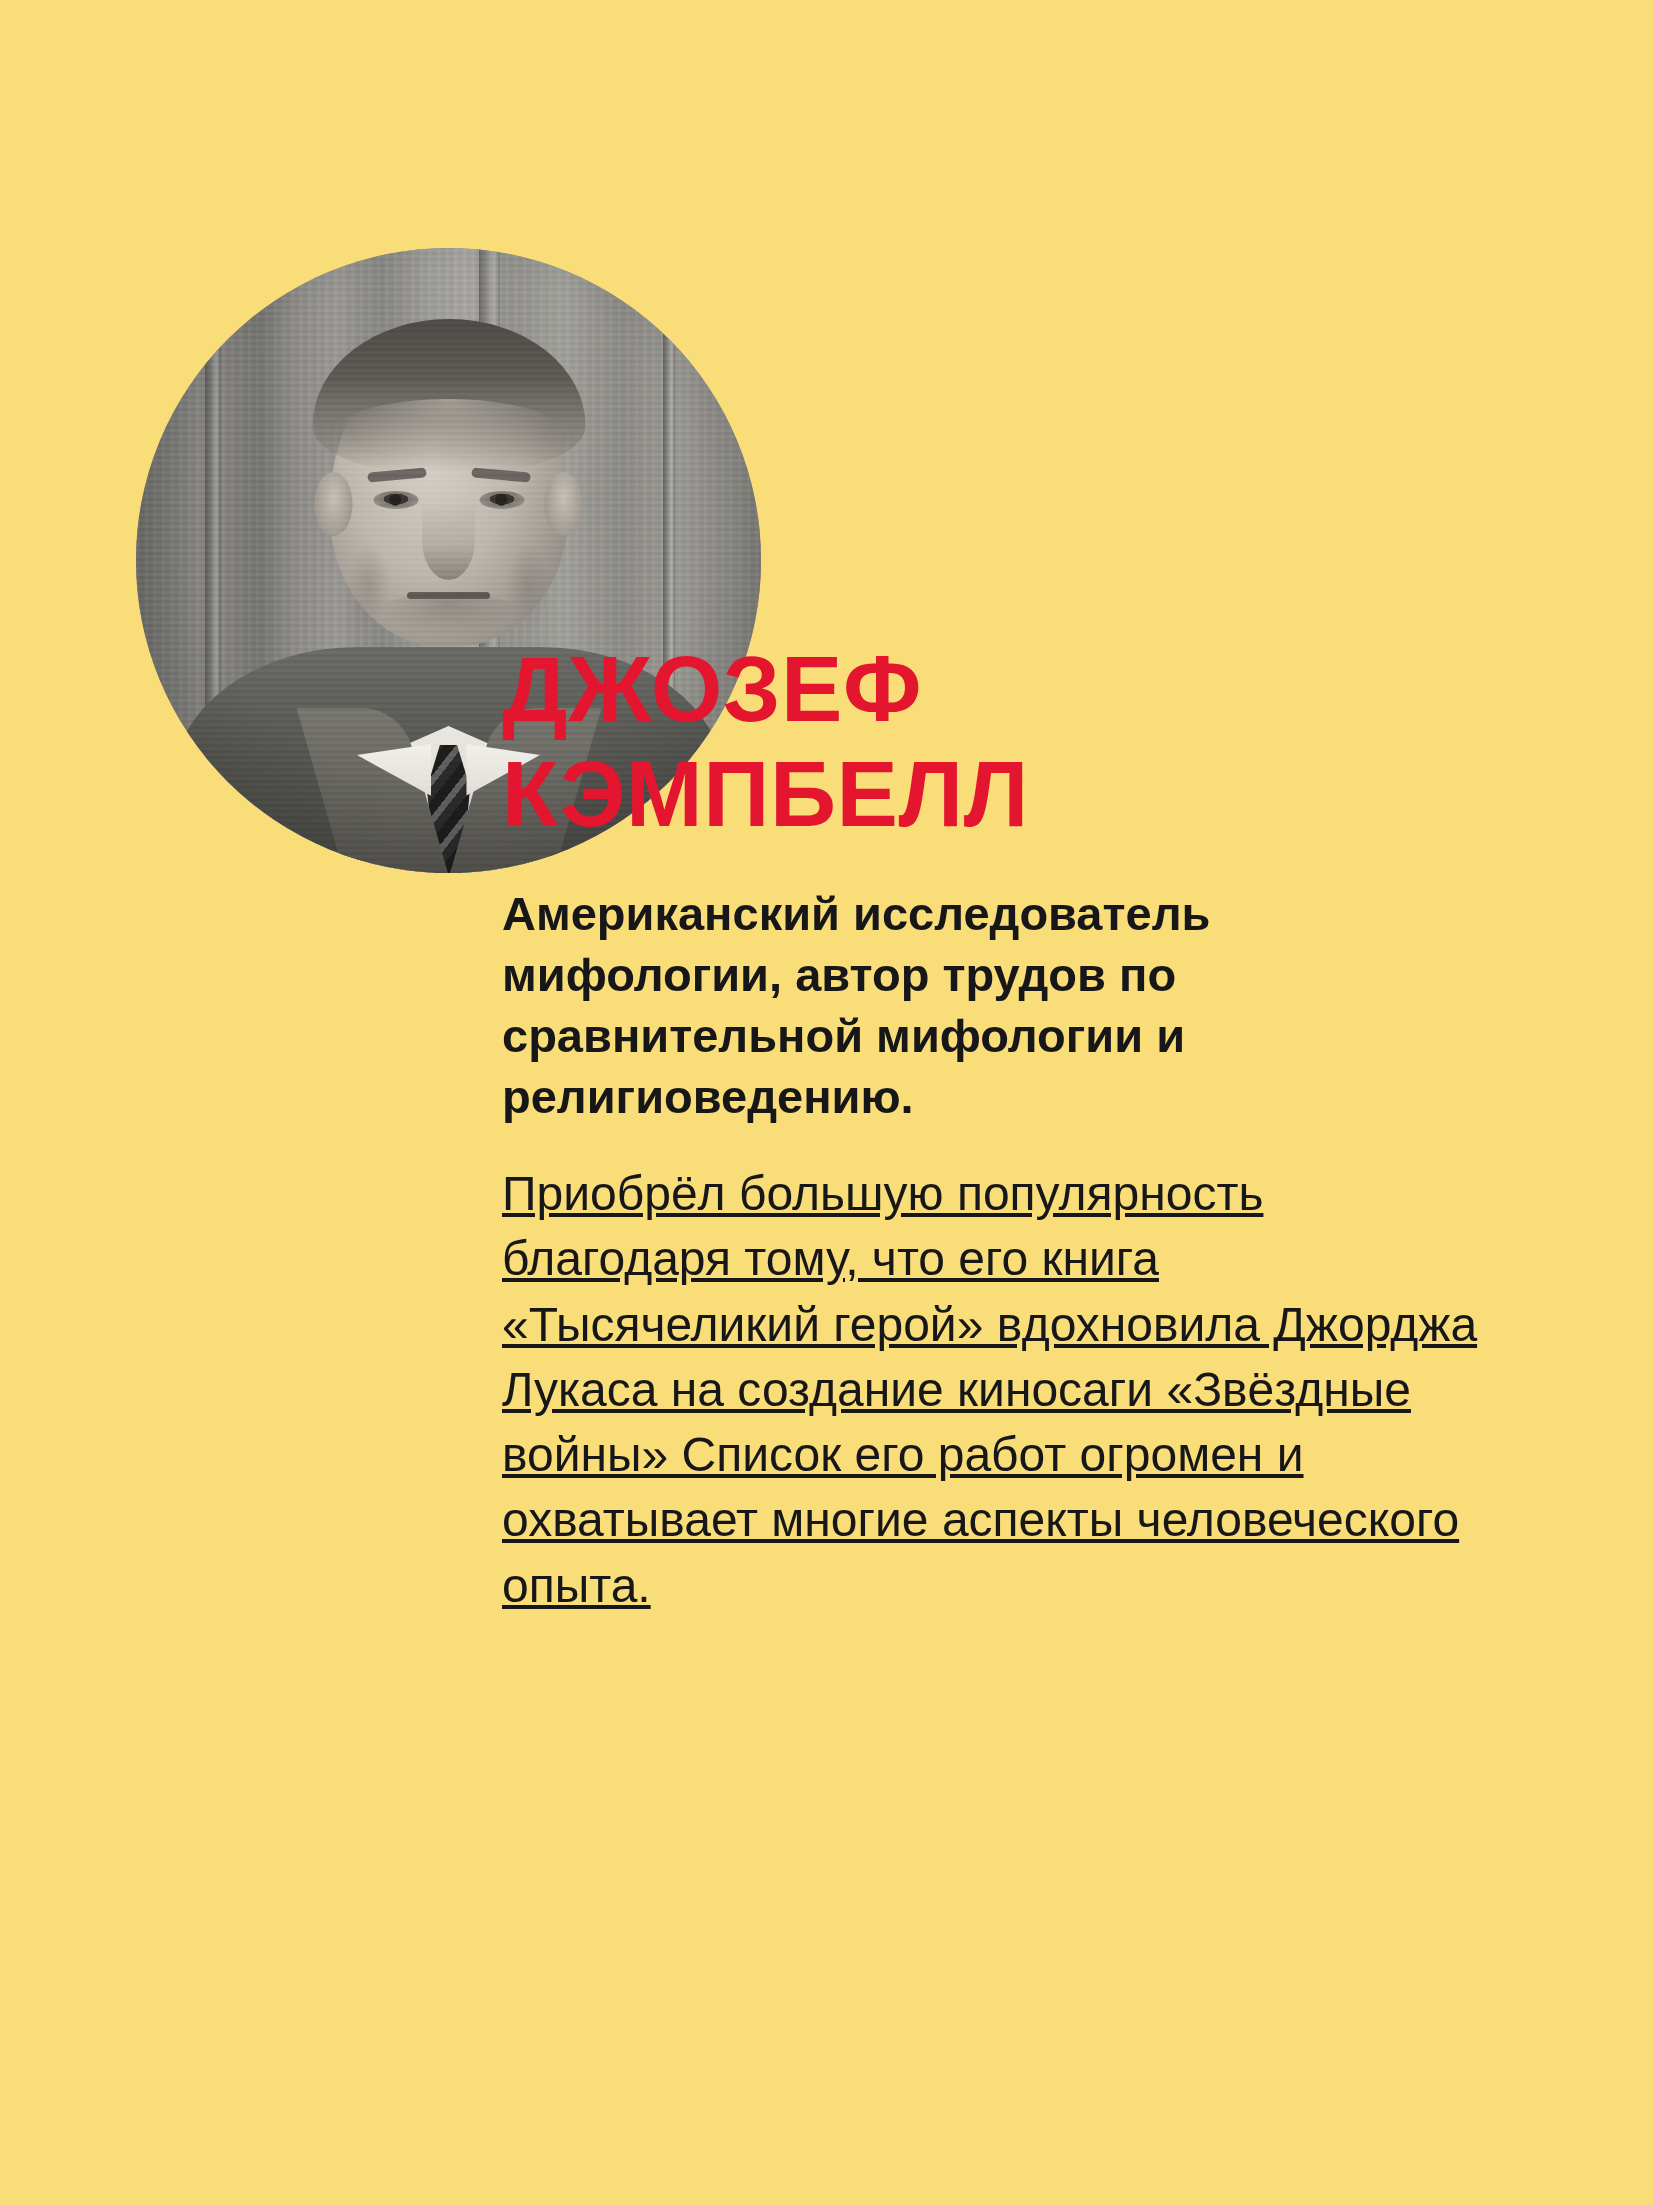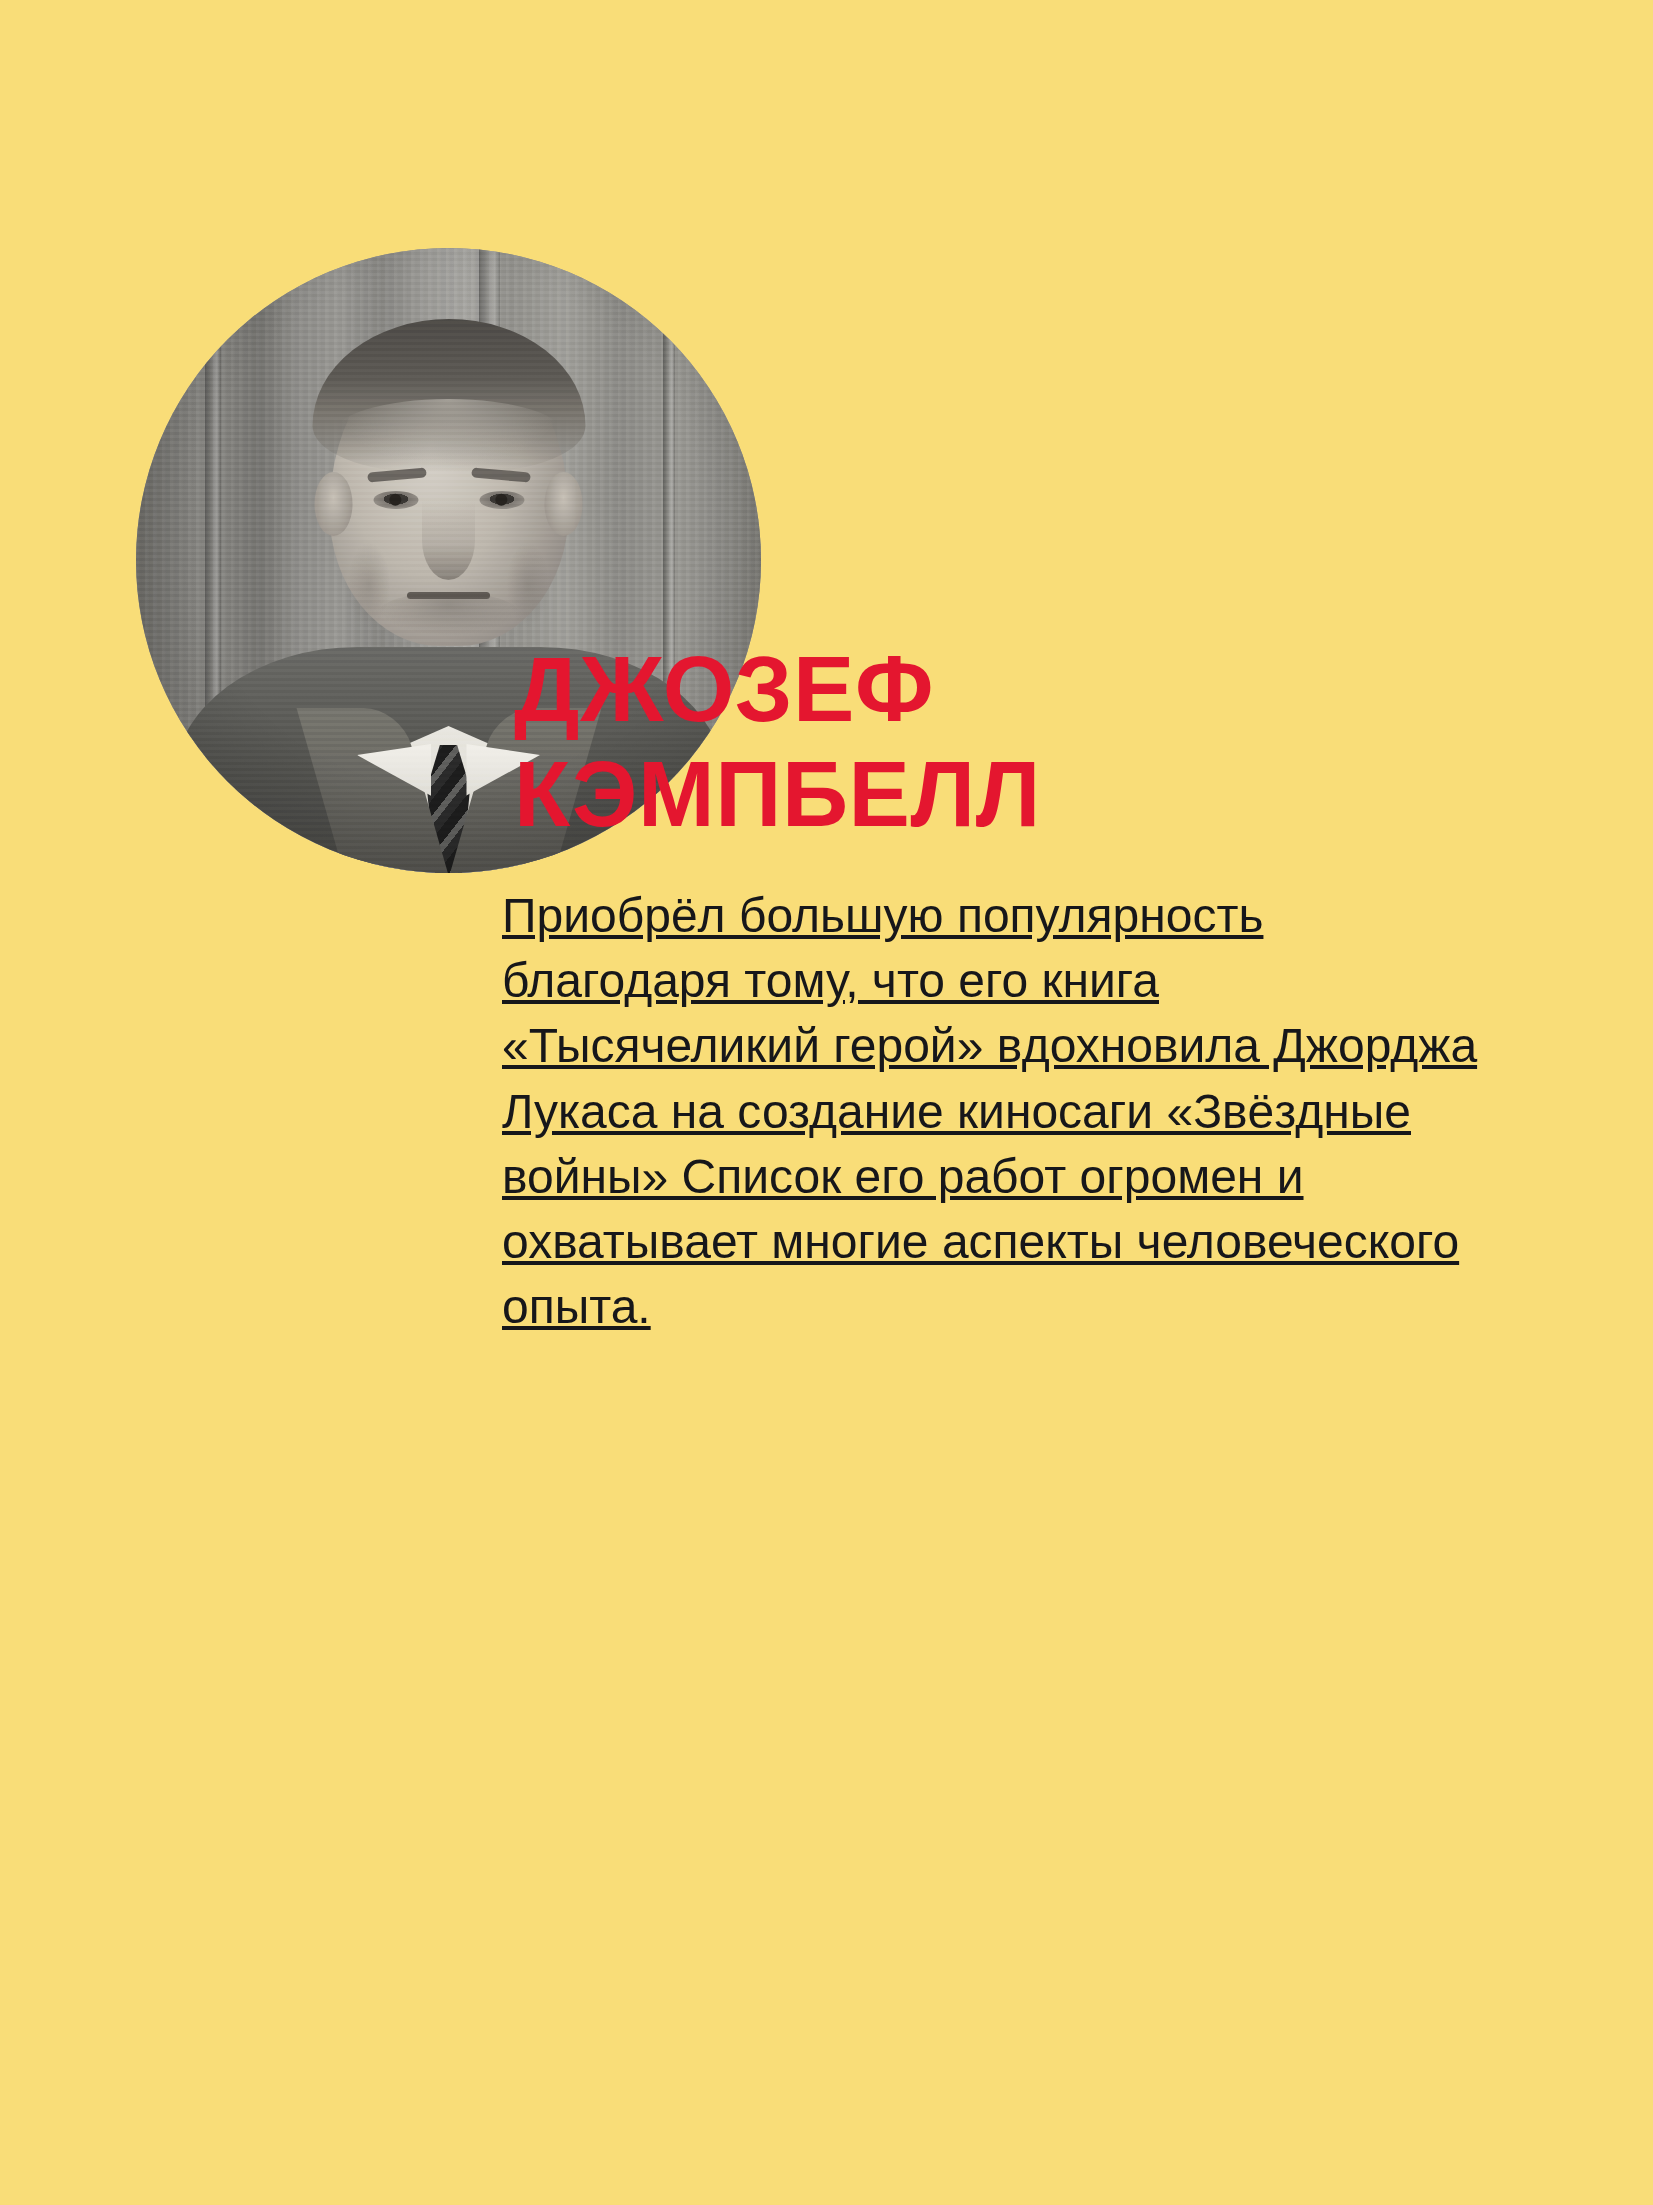--- a/index.html
+++ b/index.html
@@ -280,21 +280,21 @@
     left: 502px;
     top: 637px;
     width: 1066px;
   }
   .title {
     color: #e4162f;
     font-weight: bold;
     font-size: 92px;
     line-height: 1.14;
     letter-spacing: 0.6px;
-    margin: 0 0 36px 12px;
+    margin: 0 0 36px 0;
     white-space: pre-line;
   }
   .lead {
     color: #17171a;
     font-weight: bold;
     font-size: 47px;
     line-height: 1.30;
     margin: 0 0 34px 0;
     width: 956px;
   }
@@ -347,17 +347,18 @@
       </div>
 
       <div class="grain"></div>
       <div class="vignette"></div>
     </div>
   </div>
 
   <div class="text-col">
     <h1 class="title">ДЖОЗЕФ
 КЭМПБЕЛЛ</h1>
+    <p class="lead">Американский исследователь мифологии, автор трудов по сравнительной мифологии и религиоведению.</p>
     <p class="body-text">Приобрёл большую популярность благодаря тому, что его книга «Тысячеликий герой» вдохновила Джорджа Лукаса на создание киносаги «Звёздные войны» Список его работ огромен и охватывает многие аспекты человеческого опыта.</p>
   </div>
 
 </div>
 
 
 </body></html>

